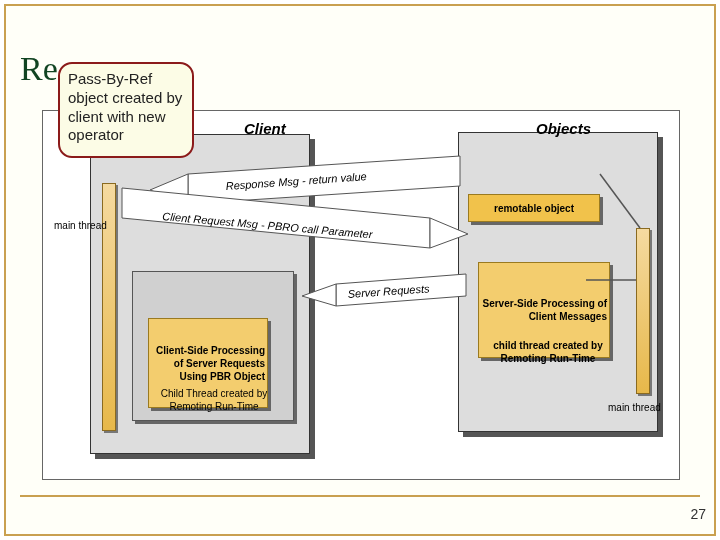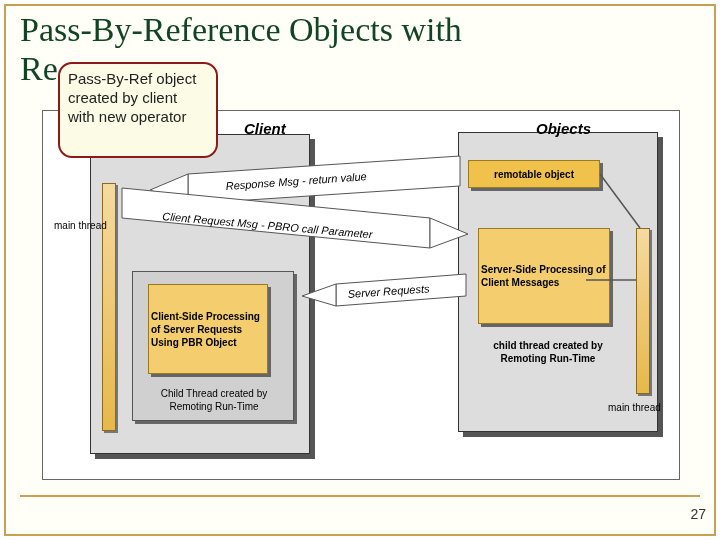--- a/index.html
+++ b/index.html
@@ -38,21 +38,21 @@
     right: 14px; bottom: 18px;
     font-size: 14px;
     font-family: Arial, sans-serif;
     color: #333;
     z-index: 5;
   }
   
   .callout {
     position: absolute;
     left: 58px; top: 62px;
-    width: 160px; height: 96px;
+    width: 136px; height: 96px;
     background: #fcfce6;
     border: 2px solid #8b1a1a;
     border-radius: 14px;
     padding: 6px 8px;
     font-family: Verdana, Arial, sans-serif;
     font-size: 15px;
     line-height: 1.25;
     color: #222;
     z-index: 10;
   }
@@ -103,46 +103,47 @@
   }
   
   .panel {
     position: absolute;
     background: #f3cd6e;
     border: 1px solid #9a7a20;
     box-shadow: 3px 3px 0 #666;
     font-family: Arial, sans-serif;
     font-size: 10px;
     font-weight: bold;
-    text-align: left;
+    text-align: right;
     display: flex;
     align-items: center;
     justify-content: center;
     z-index: 6;
     line-height: 1.3;
     padding: 2px;
+    margin-top: 34px;
   }
   .panel.remotable {
     background: #f1c24b;
   }
   svg.arrows {
     position: absolute;
     left: 0; top: 0;
     width: 720px; height: 540px;
     z-index: 7;
     pointer-events: none;
   }
 </style>
 </head>
 <body>
 
 <div class="outer-border"></div>
 
 <div class="title">
-  <span>Pass-By-Reference Objects with</span><br>
+  <br>
   <span>Re</span>
 </div>
 
 <div class="diag-frame"></div>
 
 <div class="shadowbox client-box"></div>
 <div class="box-title" style="left:244px; top:120px;">Client</div>
 
 <div class="shadowbox server-box"></div>
 <div class="box-title" style="left:536px; top:120px;">Objects</div>

